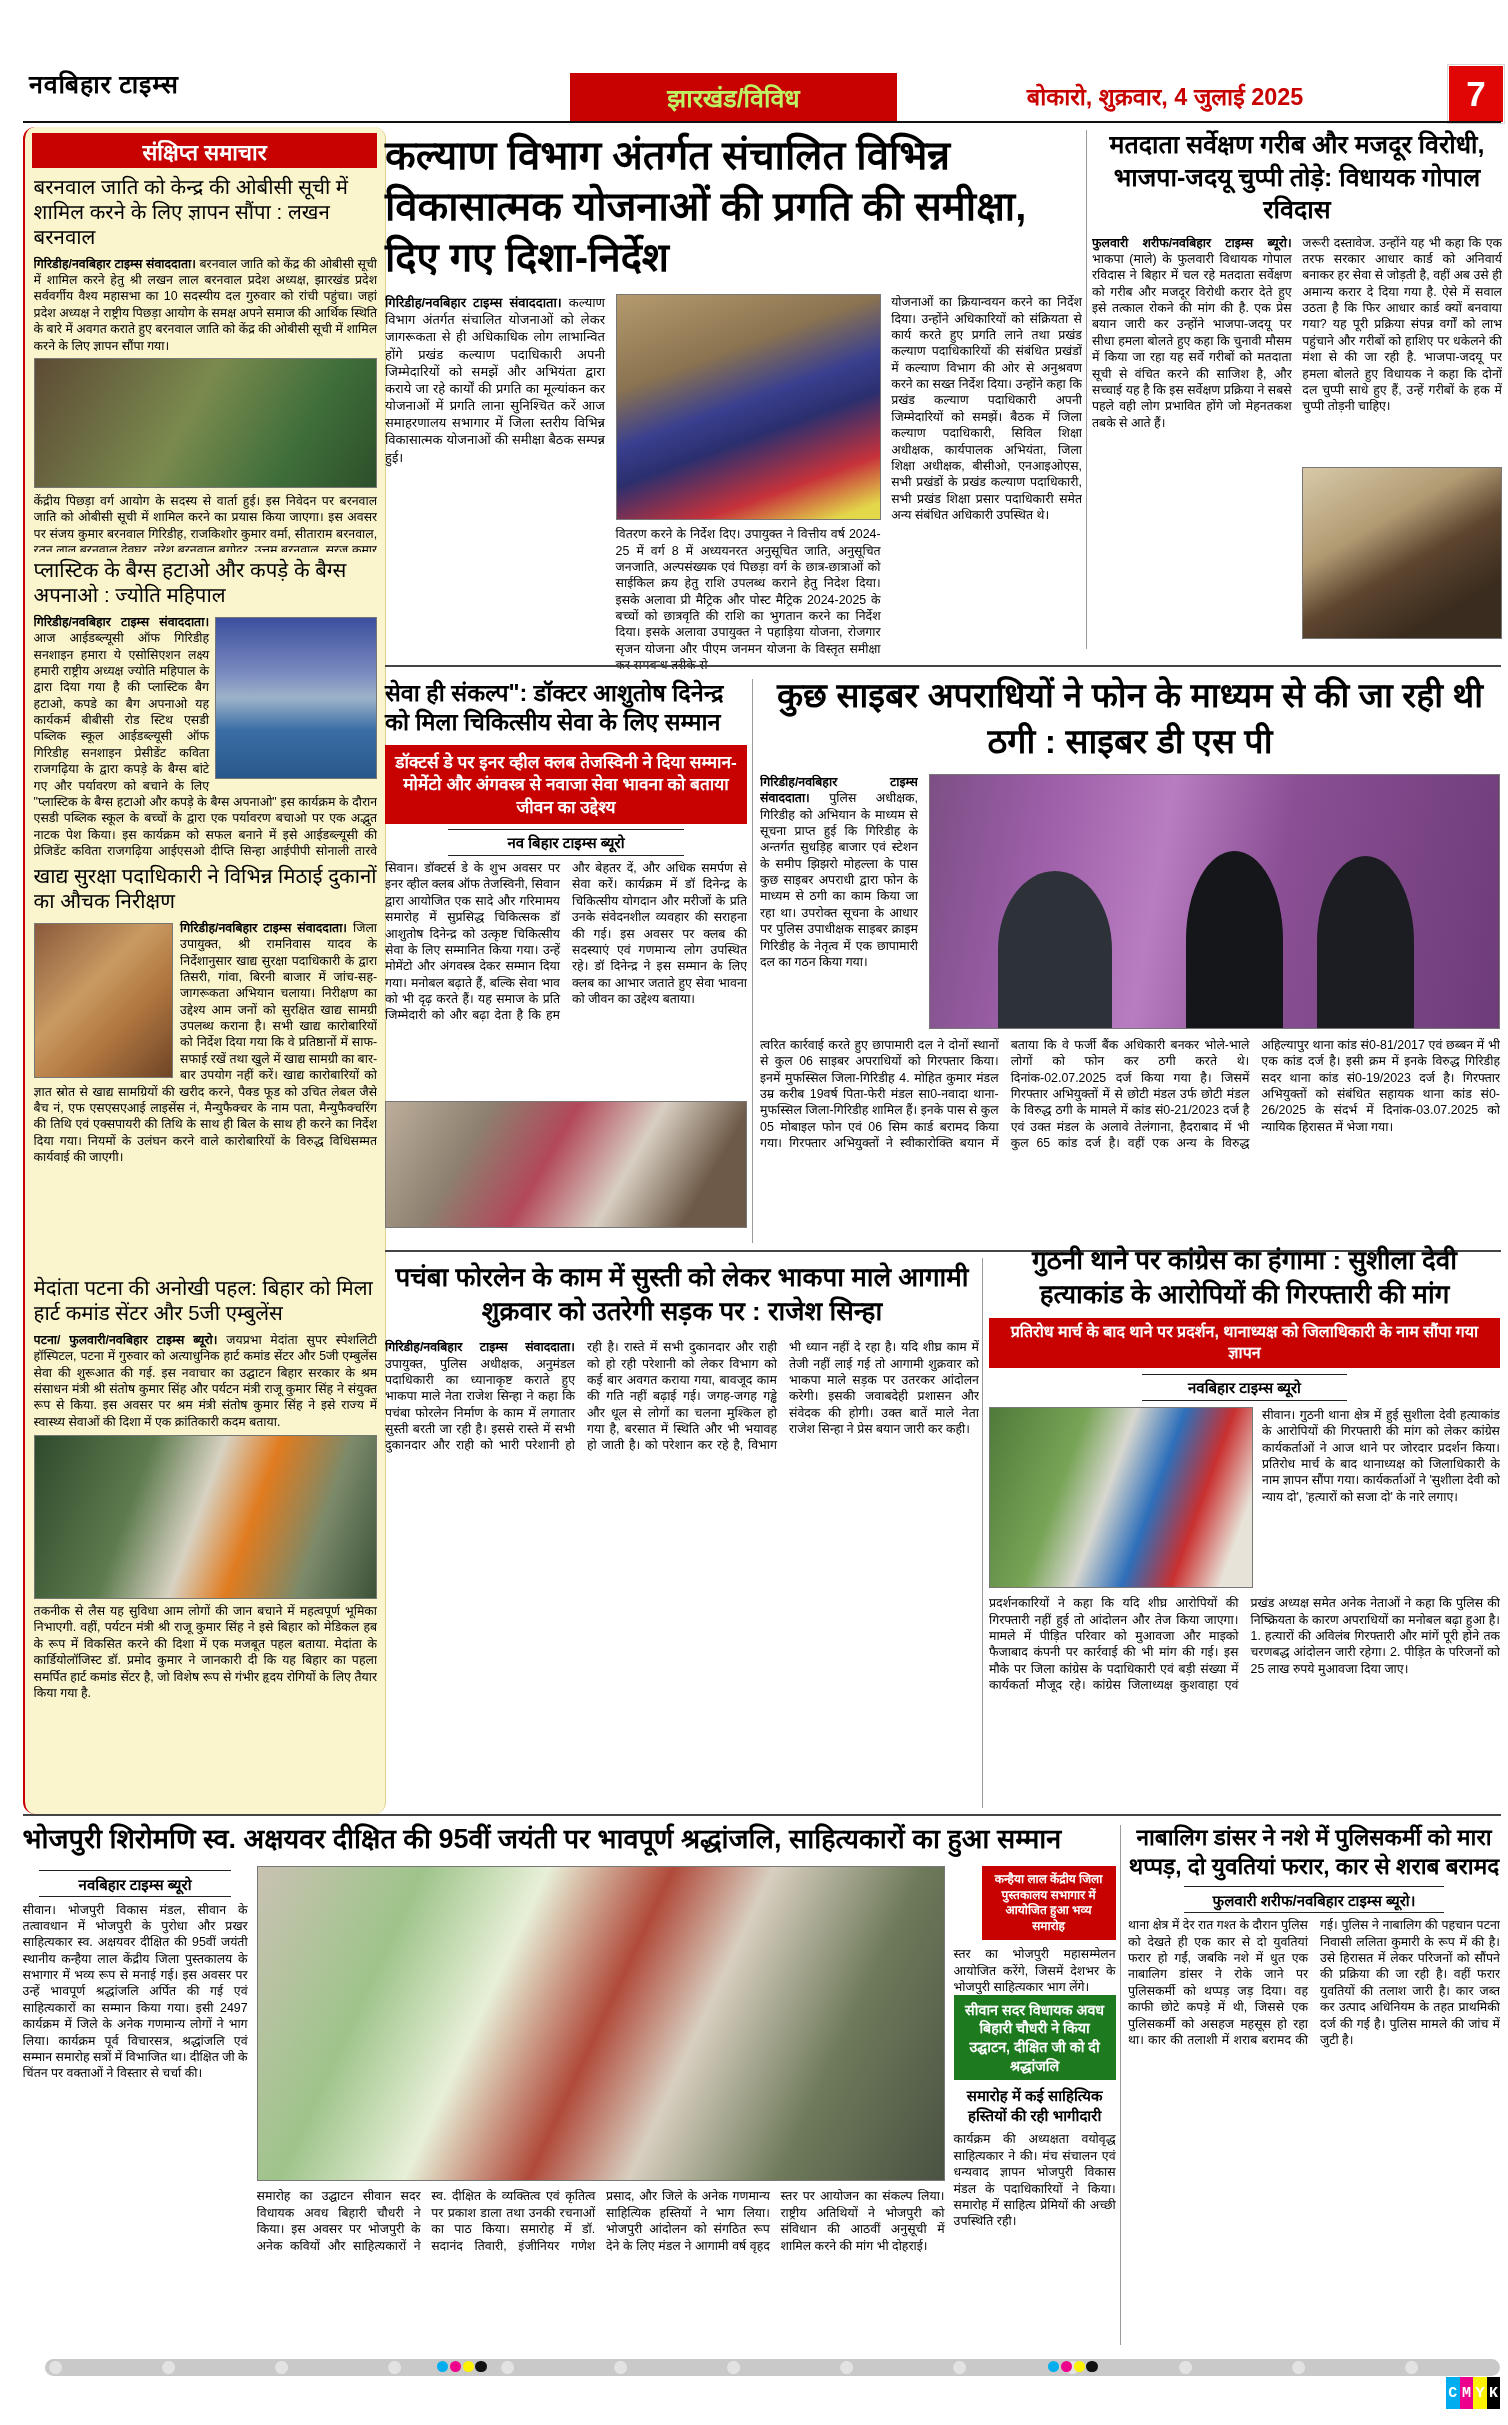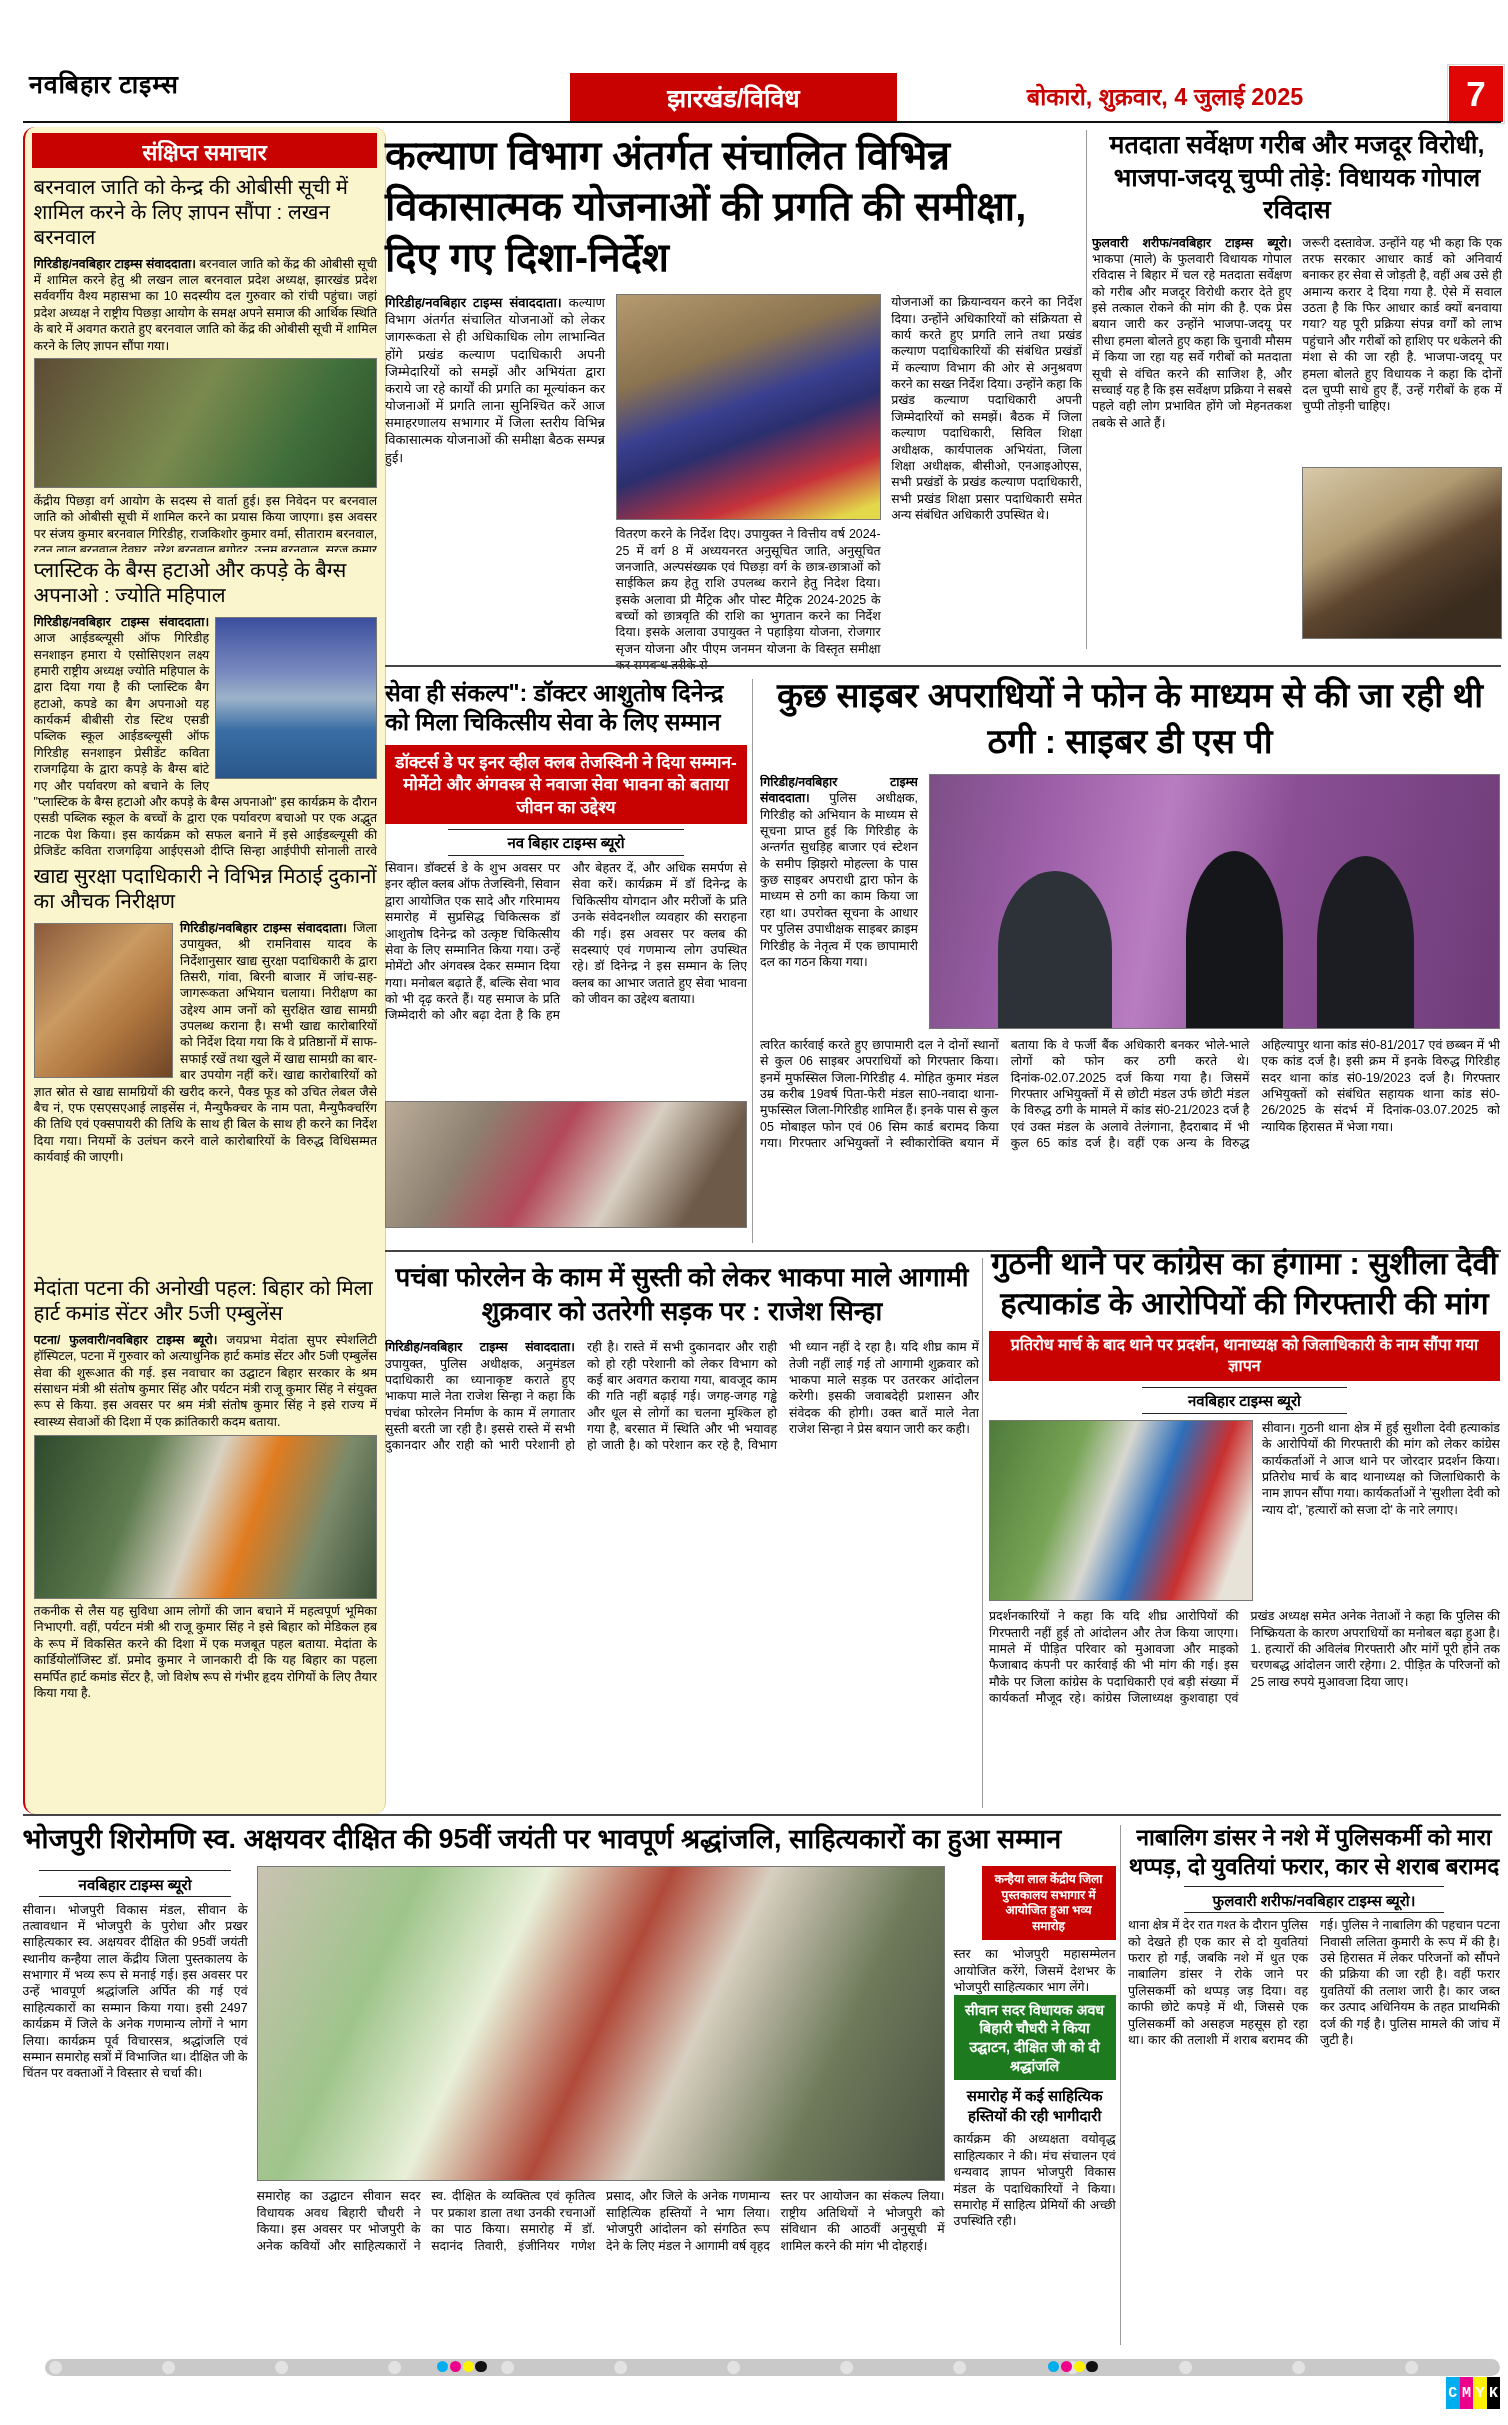--- a/index.html
+++ b/index.html
@@ -1,42 +1,42 @@
 <!DOCTYPE html>
 <html style="font-size:12px"><head>
 <meta charset="utf-8">
 <style>
   html,body{margin:0;padding:0;background:#e8e8e8;}
   #page{position:relative;width:1508px;height:2426px;background:#ffffff;
         font-family:"Liberation Sans","DejaVu Sans",sans-serif;color:#000;overflow:hidden;}
   .abs{position:absolute;}
   
   .masthead{font-size:25px;font-weight:bold;letter-spacing:0.8px;}
-  .section-box{background:#c80101;color:#ffffff;display:flex;align-items:center;justify-content:center;
+  .section-box{background:#c80101;color:#bef264;display:flex;align-items:center;justify-content:center;
                font-size:25px;font-weight:bold;}
   .dateline{color:#c80101;font-size:23.4px;font-weight:bold;text-align:center;}
   .pagenum{background:#e00606;color:#fff;display:flex;align-items:center;justify-content:center;
            font-size:35px;font-weight:bold;border:1.5px solid #fff;box-shadow:0 0 0 0.8px #ccc;}
   .hrule{background:#101010;}
   .vrule{background:#9a9a9a;width:0.8px;}
   
   .leftcol{background:#fbf5cd;border-left:2.3px solid #c80101;border-right:0.8px solid #ddd08f;}
   .brief-banner{background:#c80101;color:#fff;display:flex;align-items:center;justify-content:center;
                 font-size:22px;font-weight:bold;}
   .l-art{position:absolute;left:9px;right:7.5px;overflow:hidden;}
   .l-head{font-size:20.4px;font-weight:normal;line-height:1.22;margin:0 0 6px 0;}
   .body-t{font-size:12.4px;line-height:1.32;text-align:justify;}
   .lead{font-weight:bold;}
   .photo{border:0.8px solid #777;box-sizing:border-box;}
   
   .head-xl{font-size:40px;font-weight:bold;line-height:1.28;}
   .head-c{font-size:25px;font-weight:bold;line-height:1.3;text-align:center;}
   .head-seva{font-size:23.4px;font-weight:bold;line-height:1.25;}
   .head-cyber{font-size:34px;font-weight:bold;line-height:1.35;text-align:center;}
-  .head-guthni{font-size:31px;font-weight:bold;line-height:1.3;text-align:center;}
+  .head-guthni{font-size:26px;font-weight:bold;line-height:1.3;text-align:center;}
   .head-bhoj{font-size:27px;font-weight:bold;line-height:1.2;}
   .head-dancer{font-size:22.6px;font-weight:bold;line-height:1.3;text-align:center;}
   .red-sub{background:#c80101;color:#fff;font-size:17.3px;font-weight:bold;text-align:center;
            padding:6px 7.5px;line-height:1.3;}
   .green-sub{background:#1d7a1f;color:#fff;font-size:14.3px;font-weight:bold;text-align:center;
            padding:5.3px 6px;line-height:1.3;}
   .byline{font-size:15px;font-weight:bold;text-align:center;padding:2.3px 0;margin:4.5px auto;
           border-top:1.5px solid #222;border-bottom:1.5px solid #222;width:65%;}
   .cols2{column-count:2;column-gap:12px;}
   .cols3{column-count:3;column-gap:12px;}

